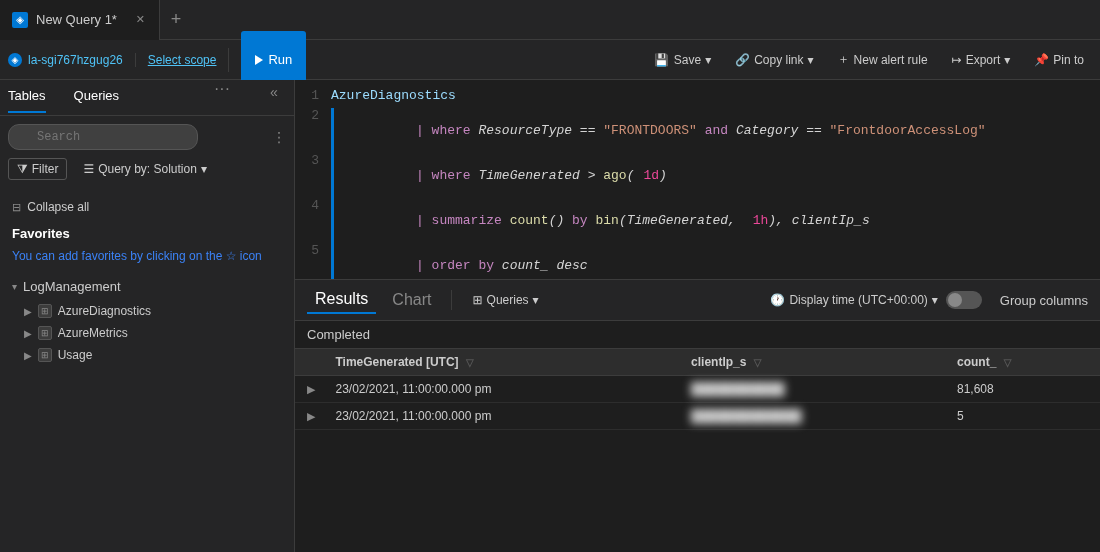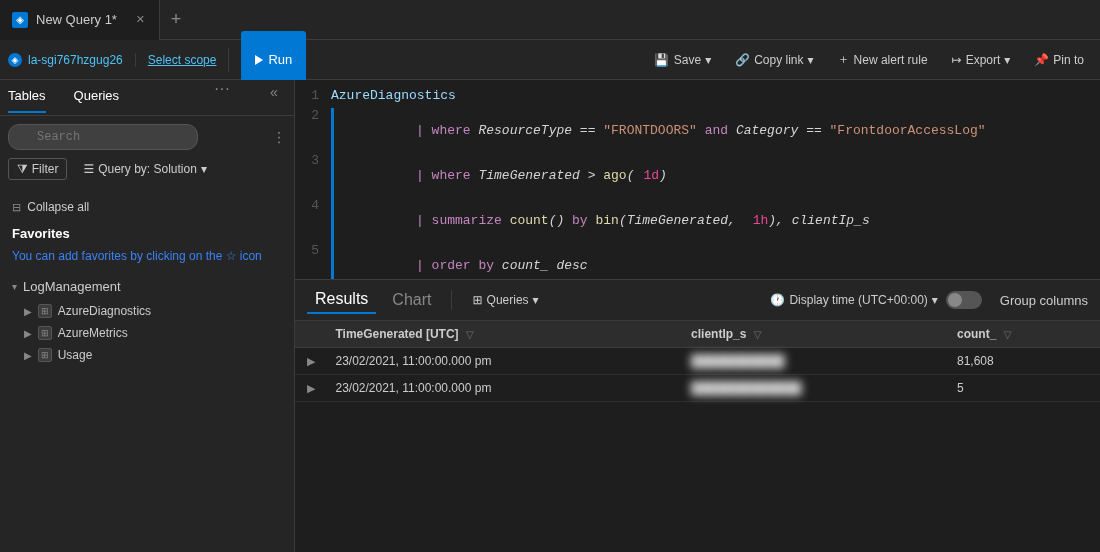--- a/index.html
+++ b/index.html
@@ -684,20 +684,21 @@
           <span>🕐</span>
           <span>Display time (UTC+00:00)</span>
           <span>▾</span>
         </div>
         <div class="toggle-container">
           <div class="toggle"></div>
           <span>Group columns</span>
         </div>
       </div>
 
+      <div class="completed-bar">Completed</div>
 
       <div class="results-table-wrapper">
         <table class="results-table">
           <thead>
             <tr>
               <th></th>
               <th>
                 <span>TimeGenerated [UTC]</span>
                 <span class="filter-icon">▽</span>
               </th>

